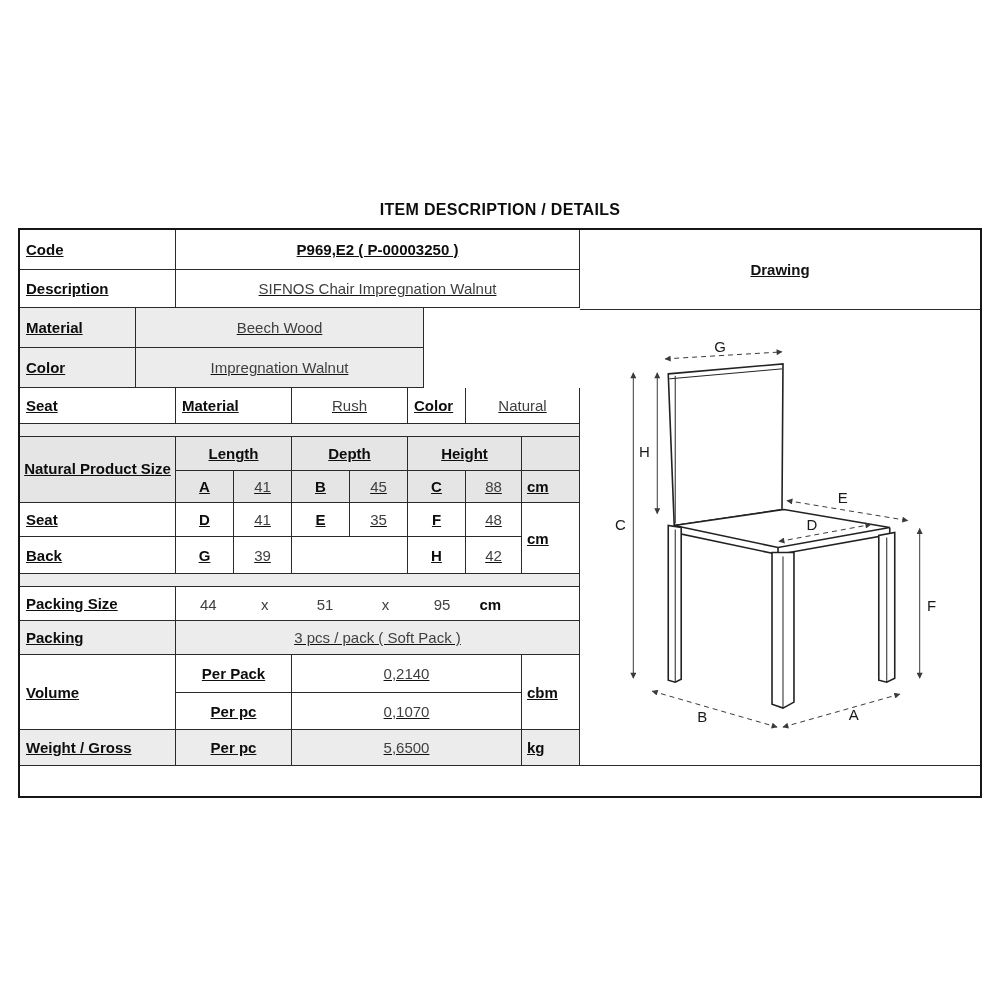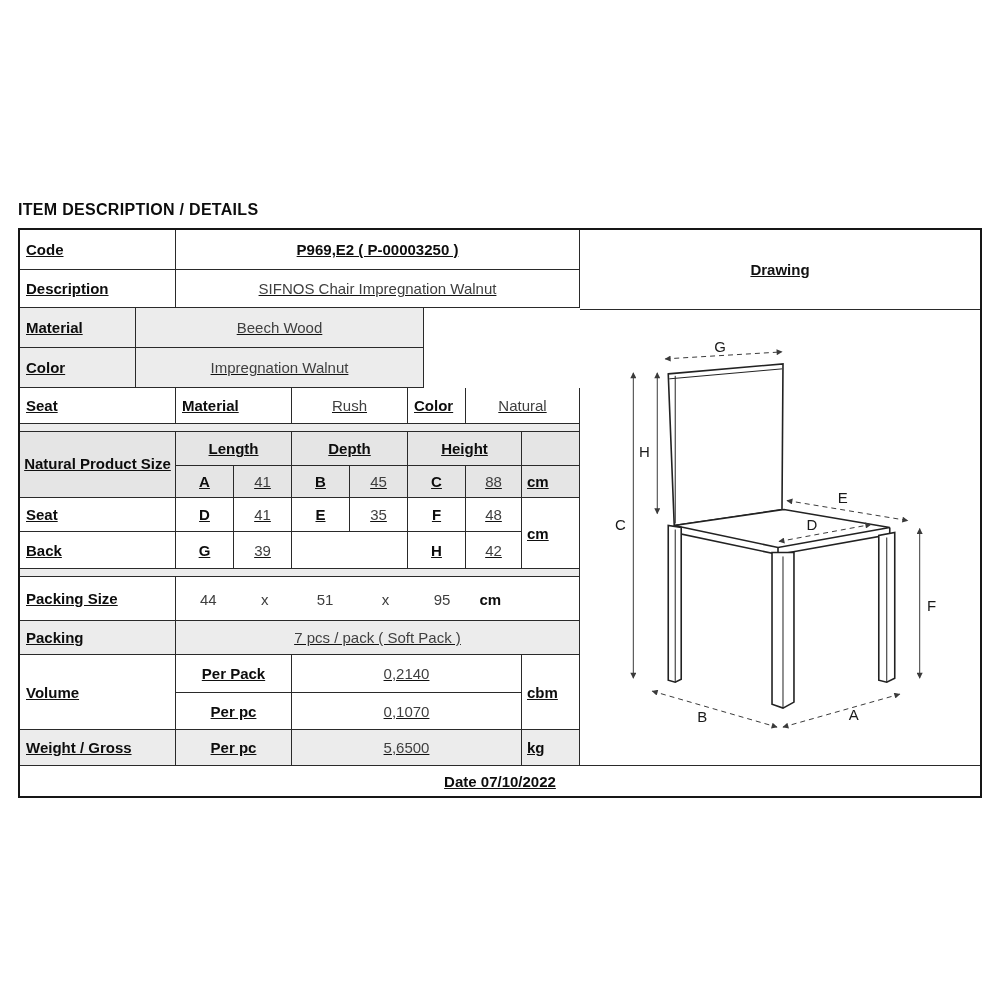--- a/index.html
+++ b/index.html
@@ -2,21 +2,21 @@
 <html><head>
 <meta charset="utf-8">
 <style>
   * { margin:0; padding:0; box-sizing:border-box; }
   html,body { background:#fff; }
   body { font-family:"Liberation Sans", sans-serif; color:#111; }
   .page { position:relative; width:1000px; height:1000px; background:#fff; overflow:hidden; }
 
   .sheet-title {
     position:absolute; left:18px; top:201px; width:964px;
-    font-size:16px; font-weight:700; letter-spacing:.3px; color:#0d0d0d;
+    text-align:center; font-size:16px; font-weight:700; letter-spacing:.3px; color:#0d0d0d;
   }
 
   .tbl {
     --bc:#2a2a2a;
     position:absolute; left:18px; top:228px; width:964px; height:570px;
     border:2px solid #161616; display:flex; flex-direction:column; background:#fff;text-decoration:underline;
   }
   .main { display:flex; height:536px; }
   .left { width:560px; display:flex; flex-direction:column; flex-shrink:0; }
   .right { width:400px; display:flex; flex-direction:column; flex-shrink:0; }
@@ -152,35 +152,35 @@
               <div class="c w116"></div>
               <div class="c ctr bold w58">H</div>
               <div class="c ctr vtx w56">42</div>
             </div>
           </div>
           <div class="c unit w58" style="height:71px">cm</div>
         </div>
 
         <div class="gap"></div>
 
-        <div class="row" style="height:44px">
+        <div class="row" style="height:34px">
           <div class="c lab w-label">Packing Size</div>
           <div class="c w-val spread">
             <span class="vtx" style="left:8%">44</span>
             <span class="vtx" style="left:22%">x</span>
             <span class="vtx" style="left:37%">51</span>
             <span class="vtx" style="left:52%">x</span>
             <span class="vtx" style="left:66%">95</span>
             <span class="bold" style="left:78%">cm</span>
           </div>
         </div>
 
         <div class="row" style="height:34px">
           <div class="c lab w-label gray">Packing</div>
-          <div class="c ctr vtx w-val gray">7 pcs / pack ( Soft Pack )</div>
+          <div class="c ctr vtx w-val gray">3 pcs / pack ( Soft Pack )</div>
         </div>
 
         <div class="sect" style="height:75px">
           <div class="c lab w-label" style="height:75px">Volume</div>
           <div class="col" style="width:346px">
             <div class="row" style="height:38px">
               <div class="c ctr bold w-sub">Per Pack</div>
               <div class="c ctr vtx w230">0,2140</div>
             </div>
             <div class="row" style="height:37px">
@@ -238,17 +238,14 @@
             <text x="263" y="193" text-anchor="middle">E</text>
             <text x="232" y="220" text-anchor="middle">D</text>
             <text x="352" y="302" text-anchor="middle">F</text>
             <text x="122" y="413" text-anchor="middle">B</text>
             <text x="274" y="411" text-anchor="middle">A</text>
           </svg>
         </div>
       </div>
     </div>
 
-    <div class="daterow">
-      <span>Date 07/10/2022</span>
-    </div>
   </div>
 </div>
 
 </body></html>

